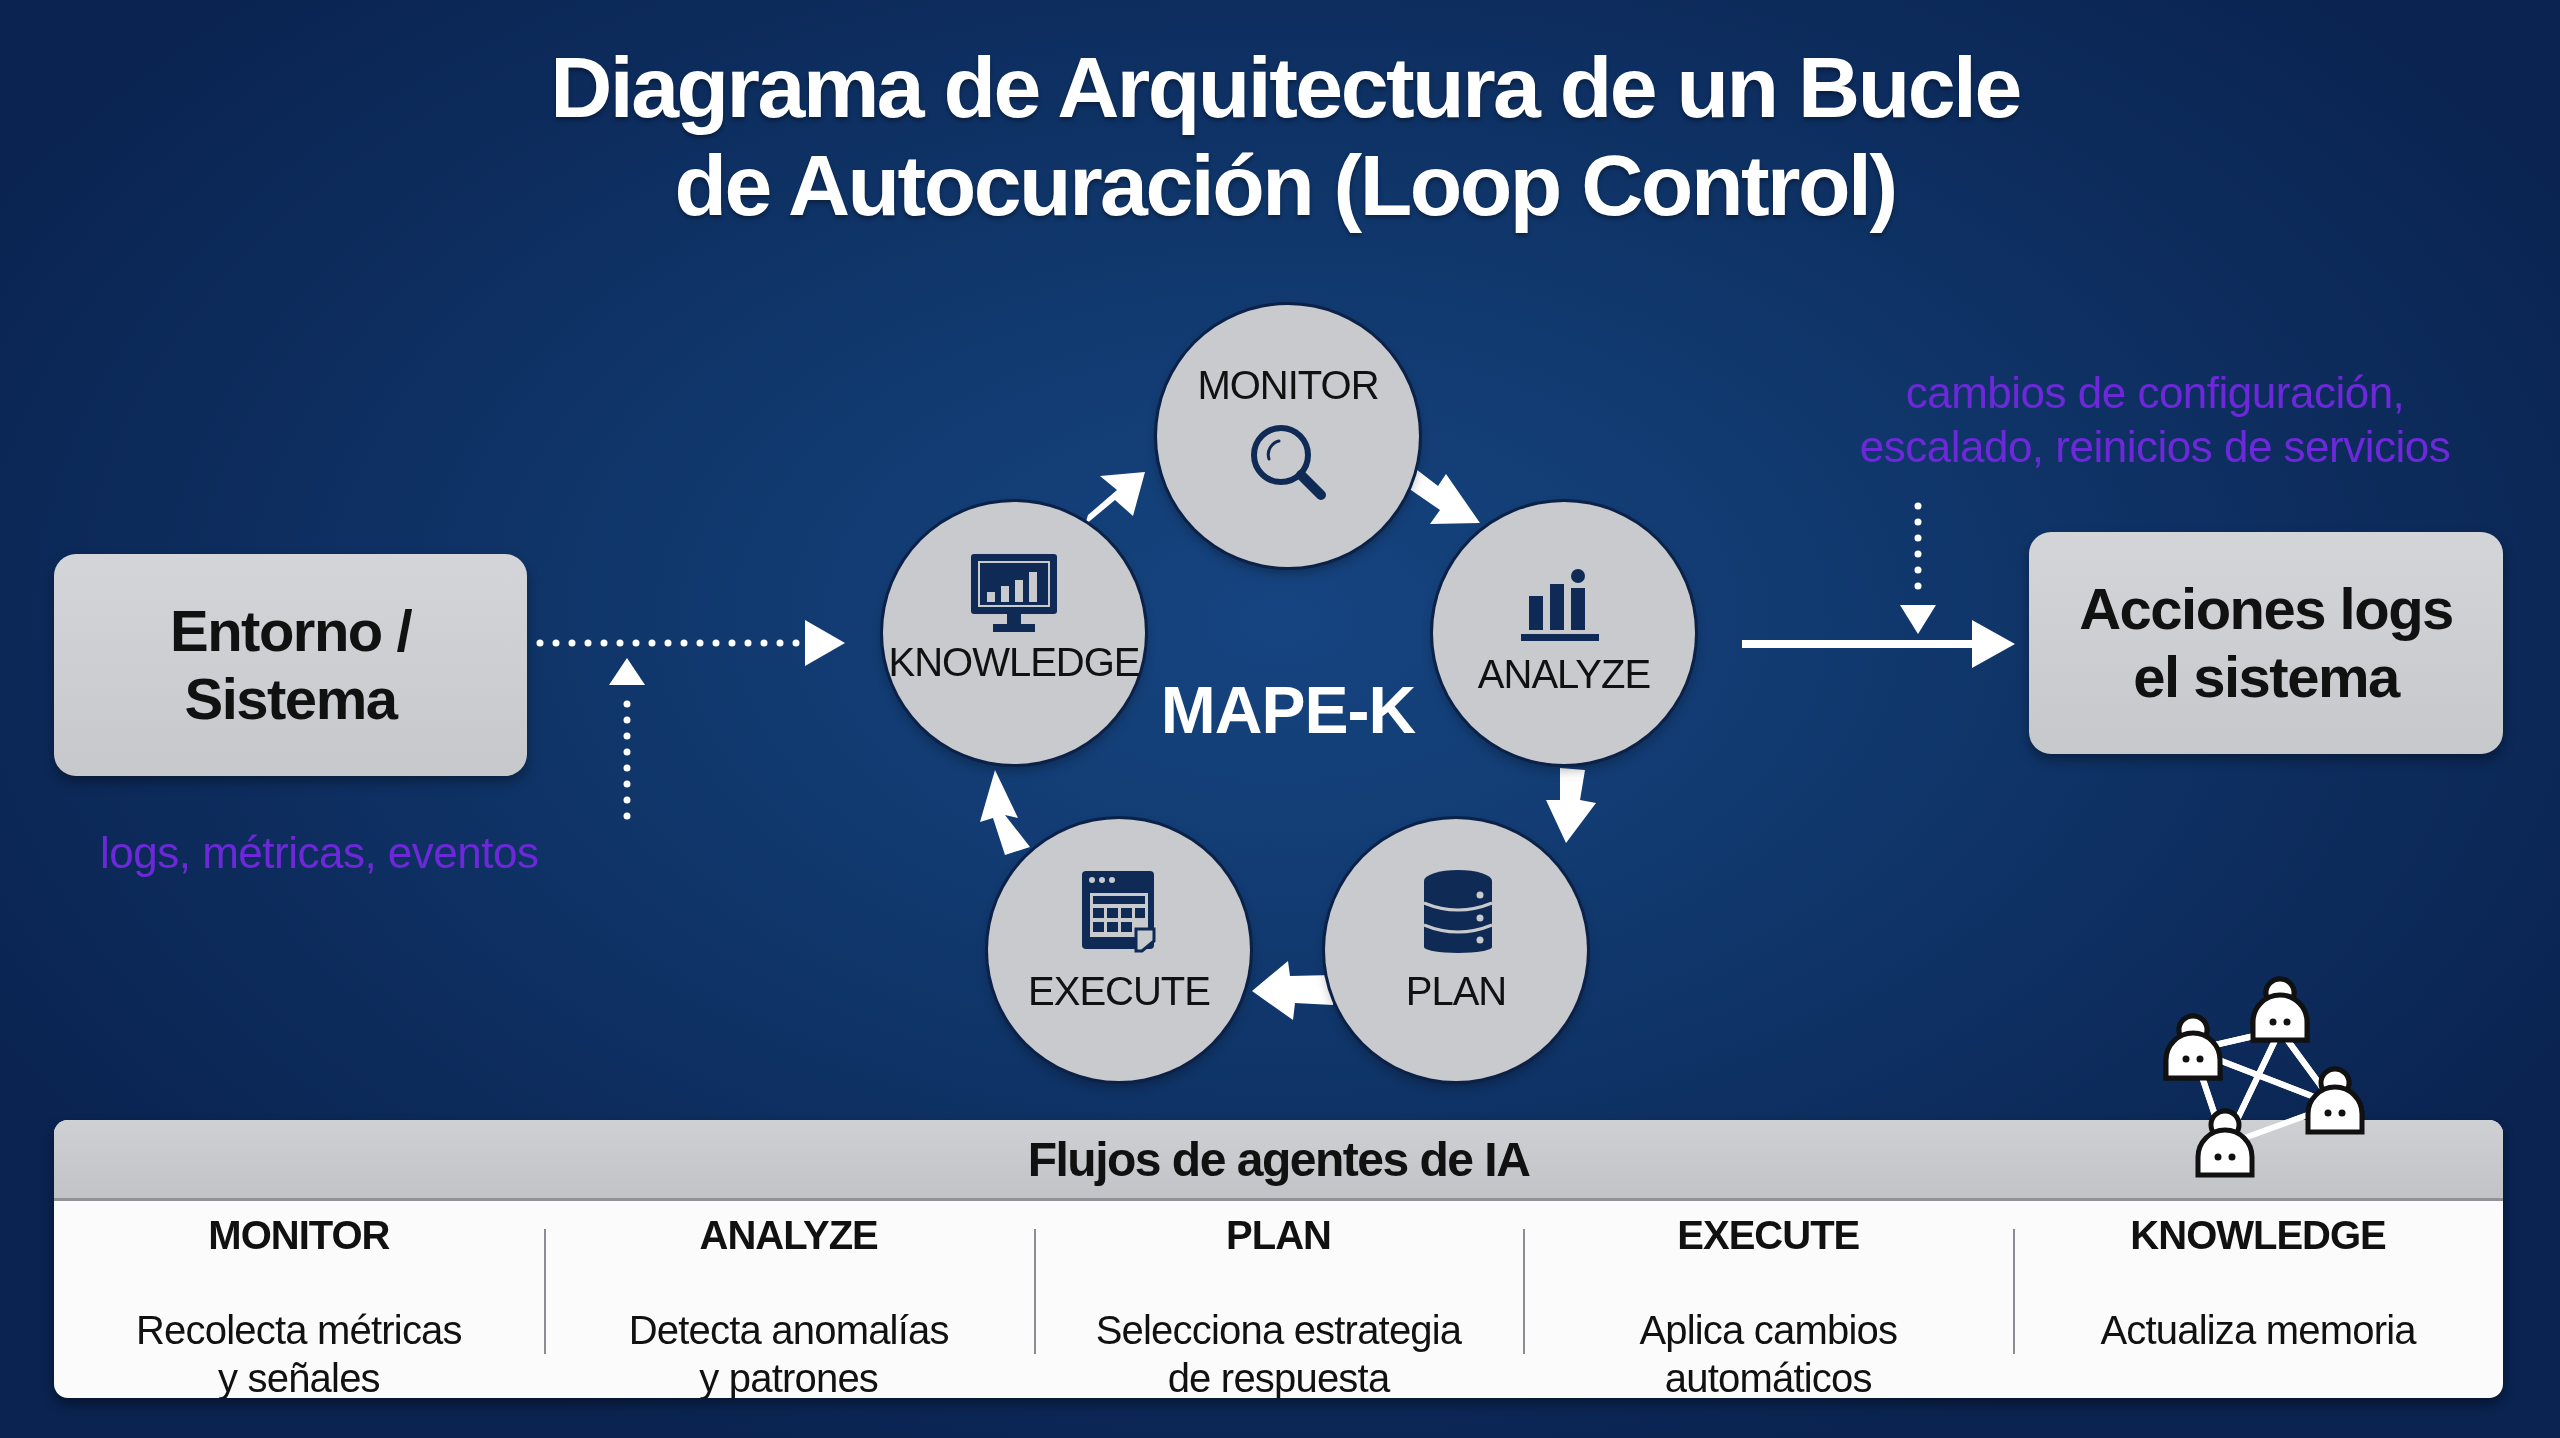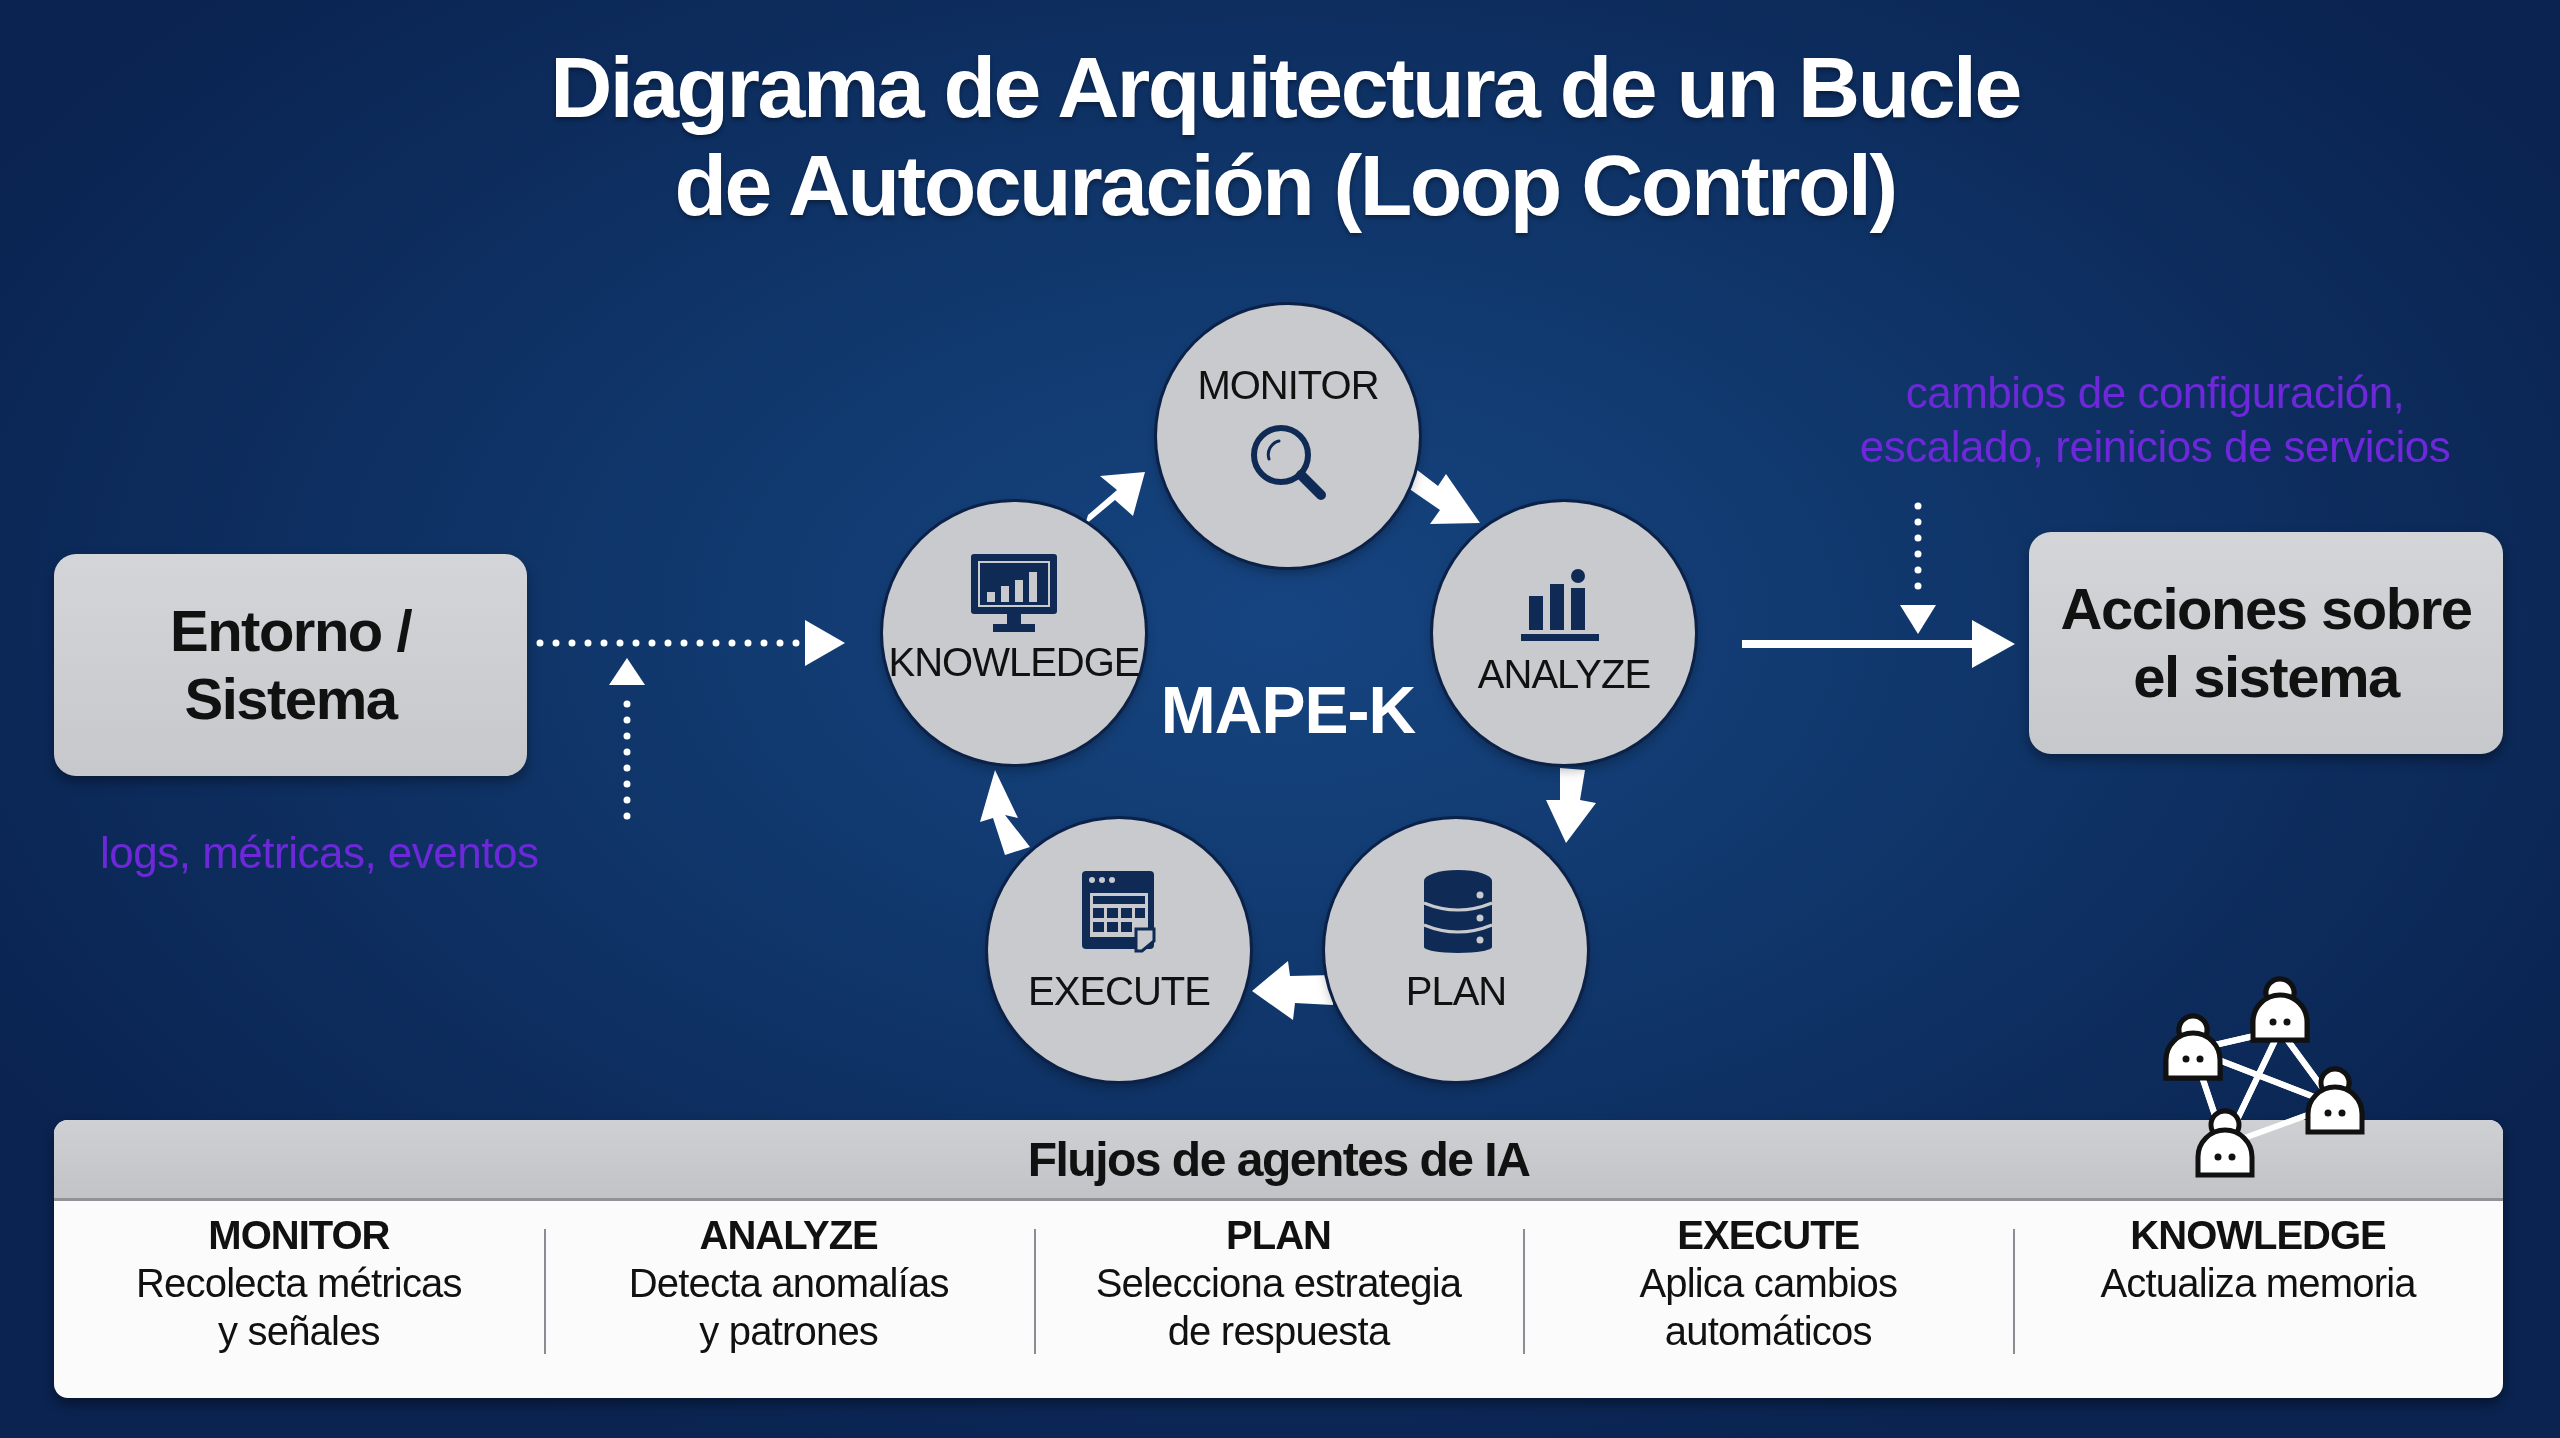--- a/index.html
+++ b/index.html
@@ -47,21 +47,21 @@
   }
   .cols { display: flex; height: 177px; }
   .col {
     flex: 1; text-align: center; color: #111; position: relative;
     padding-top: 10px;
   }
   .col + .col::before {
     content: ""; position: absolute; left: 0; top: 28px; height: 125px; width: 2px; background: #8a8d92;
   }
   .col-title { font-weight: bold; font-size: 40px; line-height: 48px; letter-spacing: -1px; }
-  .col-desc { font-size: 40px; line-height: 48px; letter-spacing: -0.8px; }
+  .col-desc { font-size: 40px; line-height: 48px; letter-spacing: -0.8px; margin-top: 47px; }
   .col-desc span { display:block; }
 </style>
 </head>
 <body>
 
 <div class="abs title">
   <span>Diagrama de Arquitectura de un Bucle</span>
   <span>de Autocuración (Loop Control)</span>
 </div>
 
@@ -69,21 +69,21 @@
   <div>
     <span>Entorno /</span>
     <span>Sistema</span>
   </div>
 </div>
 
 <div class="abs note" style="left:100px; top:826px; width:490px; text-align:left;">logs, métricas, eventos</div>
 
 <div class="abs box" style="left:2029px; top:532px; width:474px; height:222px;">
   <div>
-    <span>Acciones sobre</span>
+    <span>Acciones logs</span>
     <span>el sistema</span>
   </div>
 </div>
 
 <div class="abs note" style="left:1800px; top:366px; width:710px;">
   <div>cambios de configuración,</div>
   <div>escalado, reinicios de servicios</div>
 </div>
 
 <svg class="abs" style="left:0; top:0;" width="2560" height="1438">

